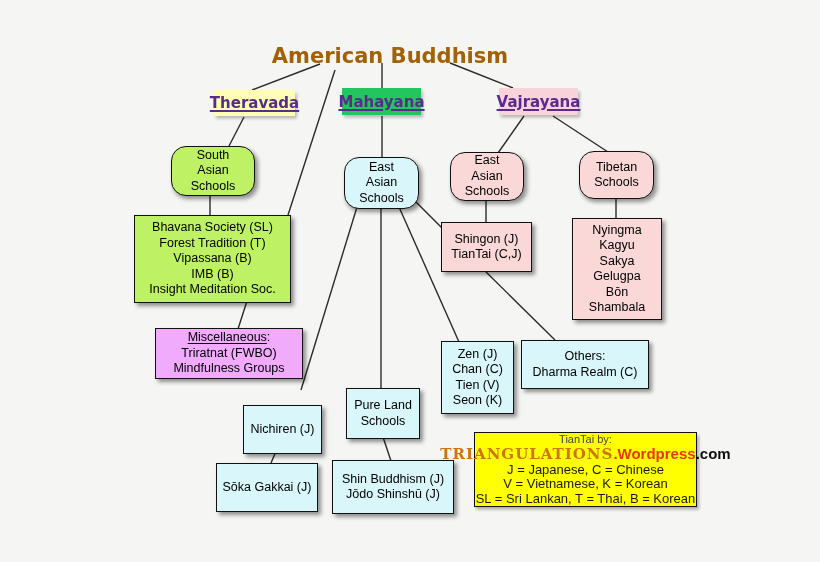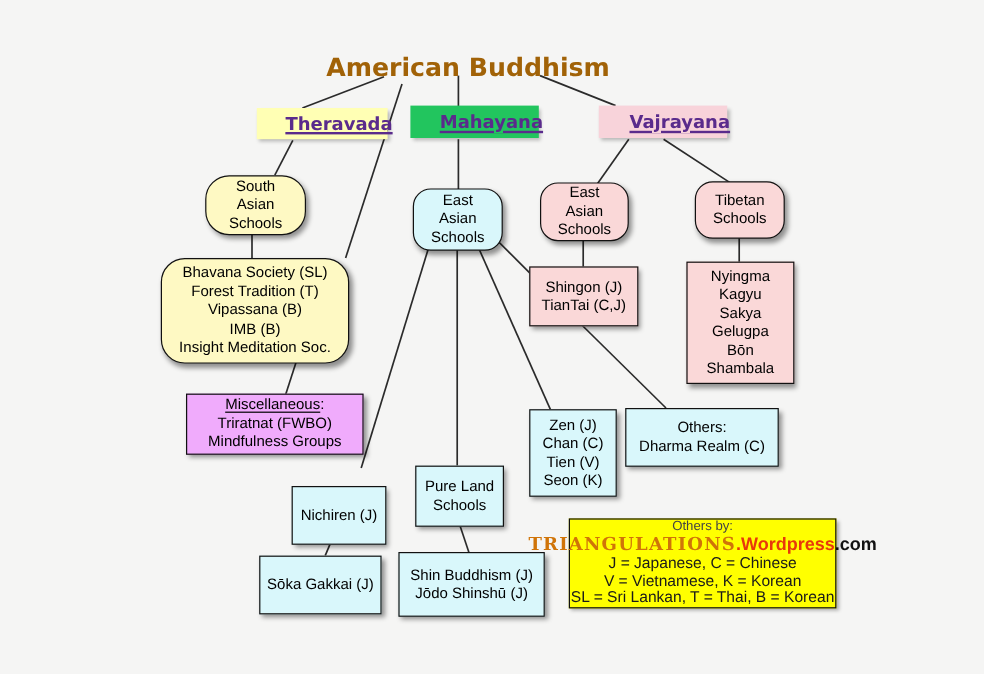--- a/index.html
+++ b/index.html
@@ -20,39 +20,38 @@
     text-align:center;
   }
 
   .trad-label{
     position:absolute;z-index:3;
     font-family:"DejaVu Sans", sans-serif;
     font-weight:bold;font-size:15px;
     display:flex;align-items:center;justify-content:center;
     text-align:center;
     box-shadow:2px 2.5px 3px rgba(0,0,0,0.25);
-    padding-left:28px;
   }
   .trad-label span{
     text-decoration:underline;
     text-decoration-thickness:2px;
     text-underline-offset:2px;
   }
 
   .node{
     position:absolute;z-index:3;
     border:1.6px solid #111;
     box-shadow:2.5px 3px 4px rgba(0,0,0,0.42);
     display:flex;align-items:center;justify-content:center;
     text-align:center;
     font-size:12.5px;line-height:15.5px;color:#000;
     white-space:pre-line;
   }
   .rounded{border-radius:15px;}
-  .yellow{background:#fef9c3;border-radius:20px;}
+  .yellow{background:#bef264;}
   .cyan{background:#d9f7fb;}
   .pink{background:#fad8d8;}
   .green{background:#f0abfc;}
   .u{text-decoration:underline;text-underline-offset:2px;}
 
   .legend{
     position:absolute;z-index:3;
     border:1.6px solid #111;
     background:#ffff00;
     display:flex;flex-direction:column;align-items:center;justify-content:center;
@@ -153,20 +152,20 @@
 
   <div class="node cyan" style="left:346px;top:388px;width:72px;height:49px;">Pure Land
 Schools</div>
 
   <div class="node cyan" style="left:216px;top:463px;width:100px;height:47px;">Sōka Gakkai (J)</div>
 
   <div class="node cyan" style="left:332px;top:460px;width:120px;height:52px;">Shin Buddhism (J)
 Jōdo Shinshū (J)</div>
 
   <div class="legend" style="left:474px;top:432px;width:221px;height:73px;">
-    <div class="shared">Others by:</div>
+    <div class="shared">TianTai by:</div>
     <div class="site"><span class="name">TRIANGULATIONS</span><span class="mid">.Wordpress</span><span class="tld">.com</span></div>
     <div class="row">J = Japanese, C = Chinese</div>
     <div class="row">V = Vietnamese, K = Korean</div>
     <div class="row">SL = Sri Lankan, T = Thai, B = Korean</div>
   </div>
 
 </div>
 
 </body></html>

